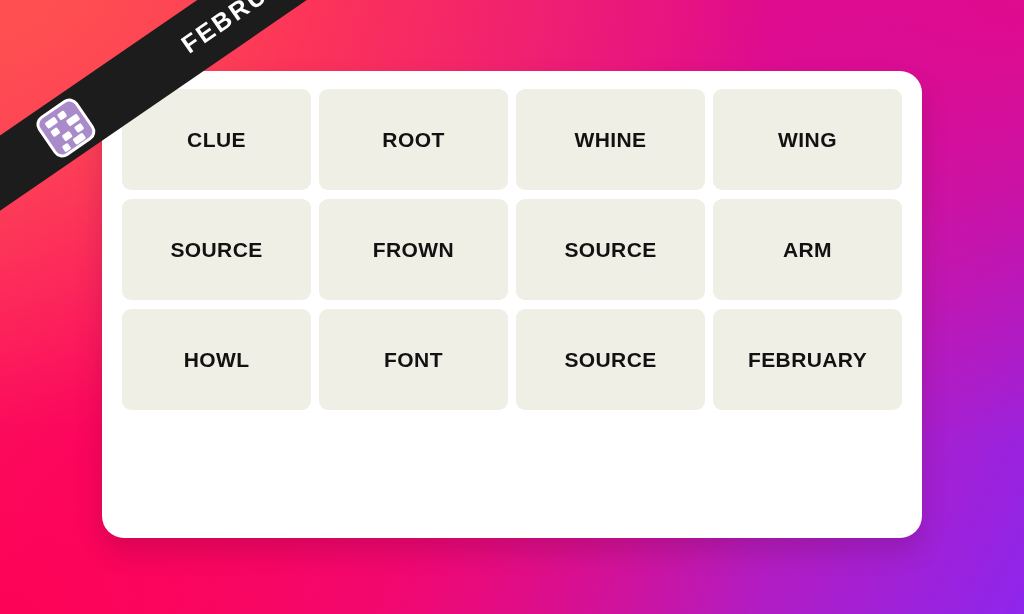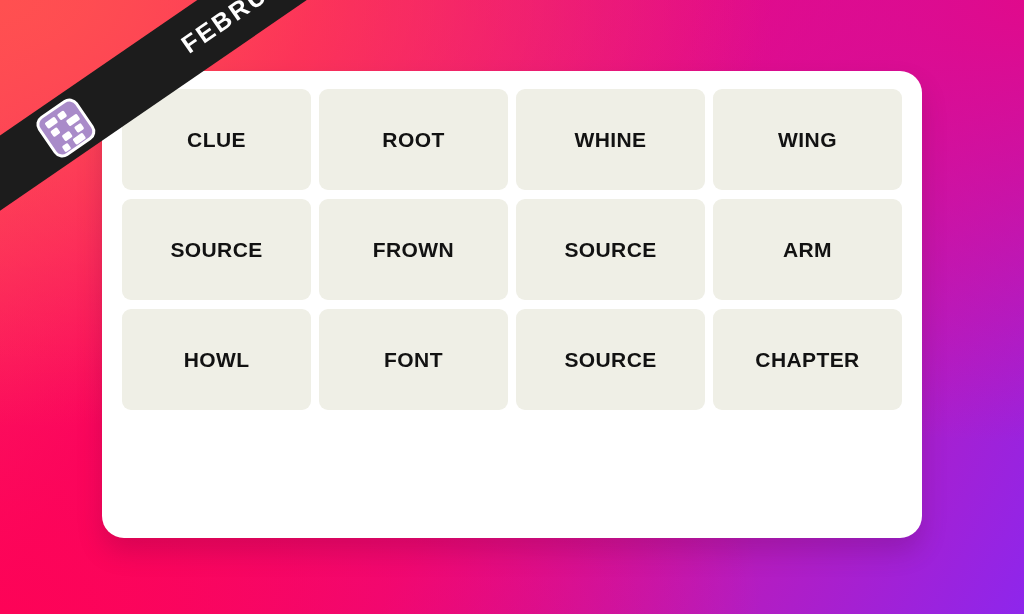--- a/index.html
+++ b/index.html
@@ -153,21 +153,21 @@
         <span>HOWL</span>
       </div>
 
       <div class="tile">
         <span>FONT</span>
       </div>
       <div class="tile">
         <span>SOURCE</span>
       </div>
       <div class="tile">
-        <span>CHAPTER</span>
+        <span>FEBRUARY</span>
       </div>
 
     </div>
   </div>
 
   <div id="banner">
 
     <div id="banner-logo">
       <div class="logo-box">
         <div class="logo-cell" style="left:6px;  top:5px;  width:12px; height:7px;"></div>

